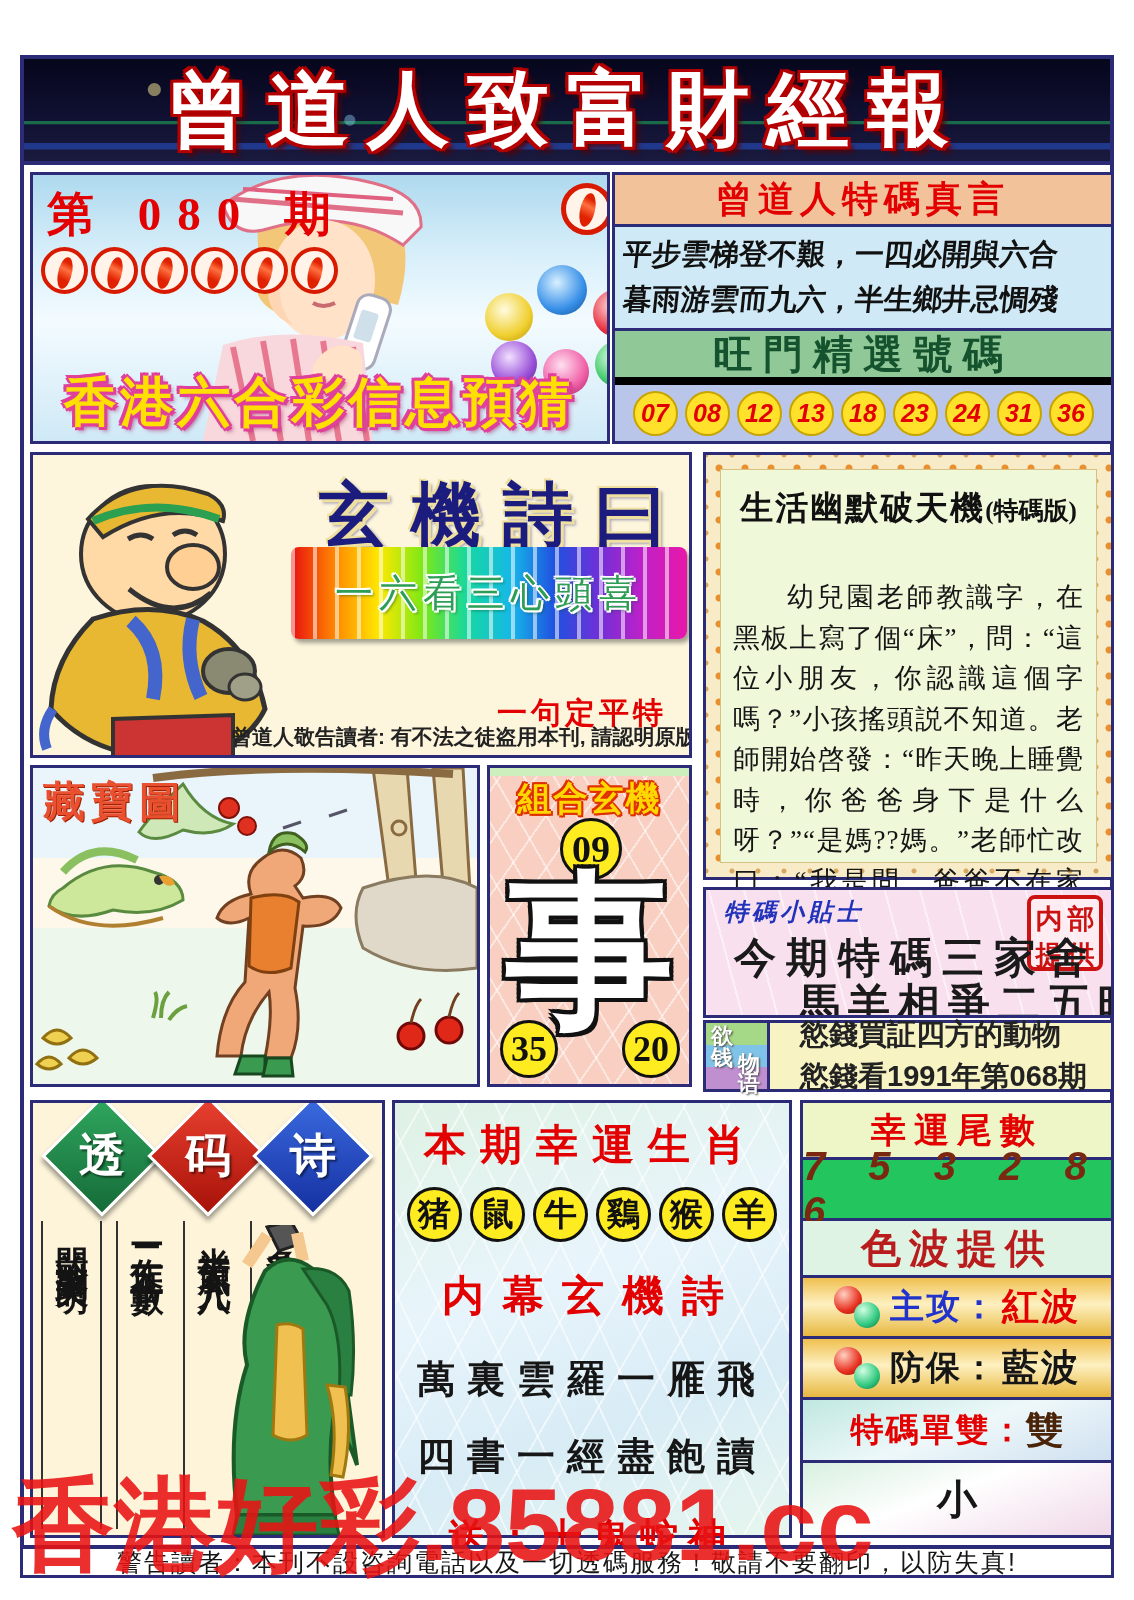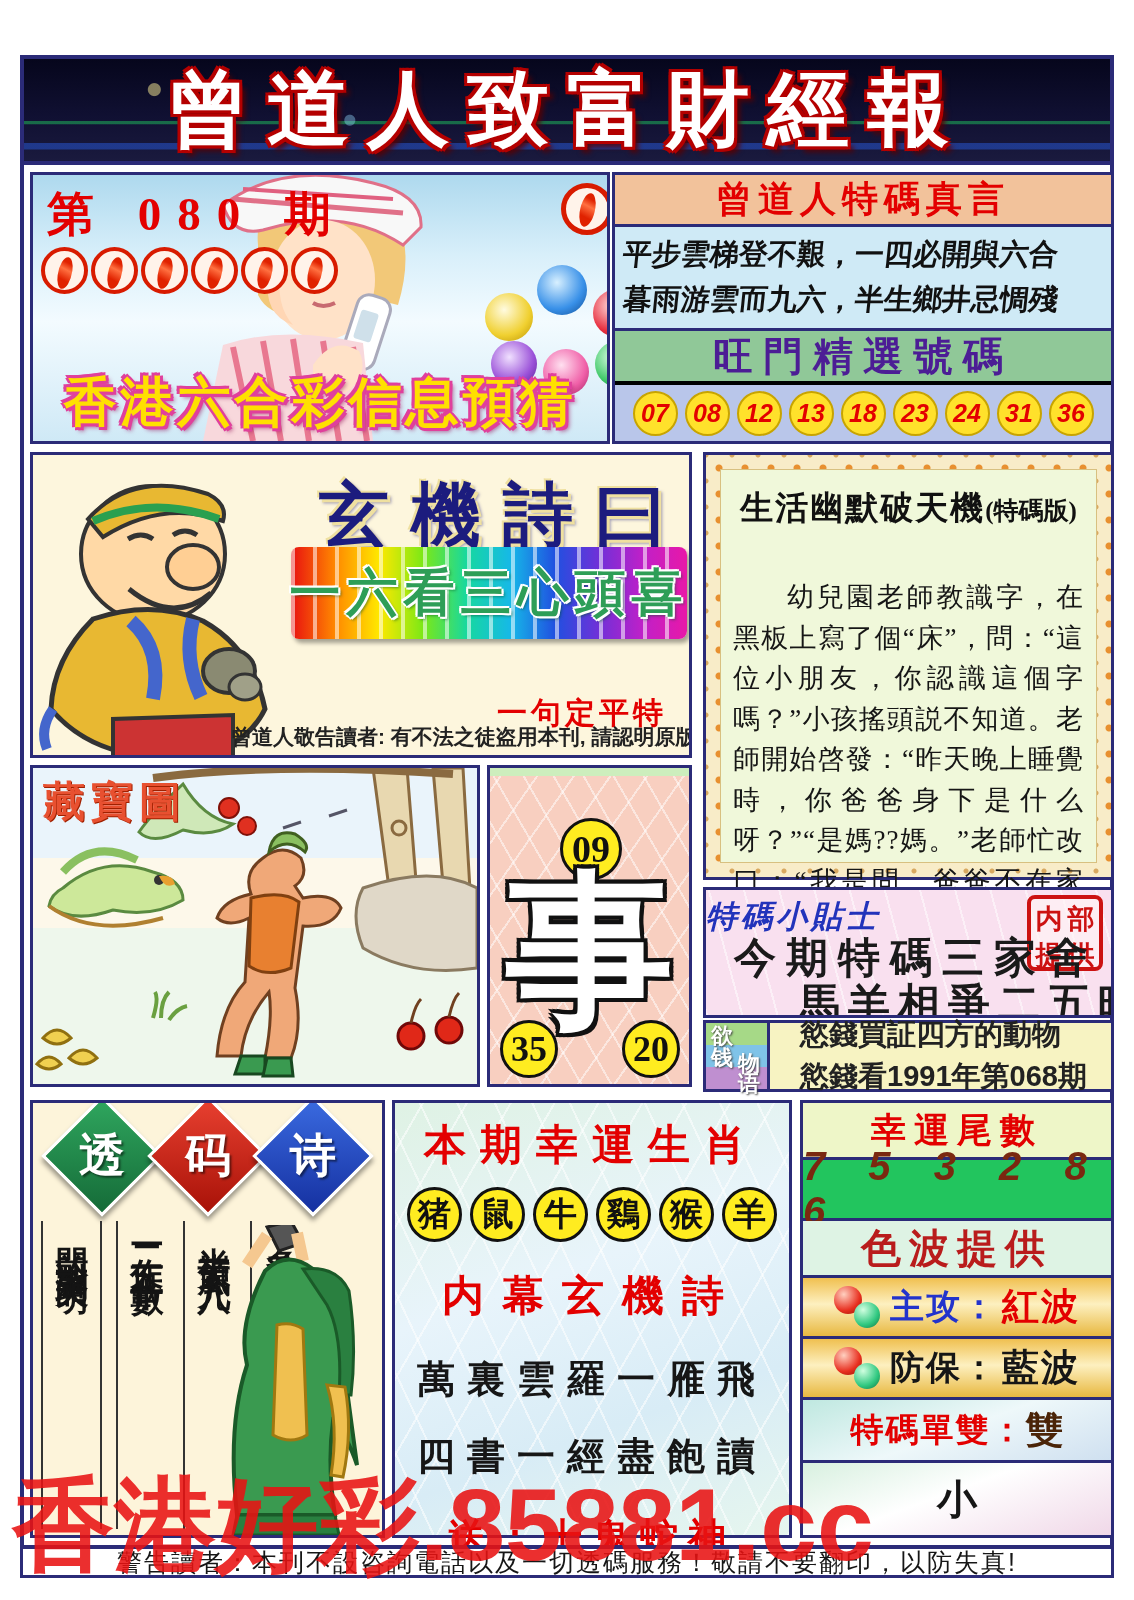--- a/index.html
+++ b/index.html
@@ -38,36 +38,36 @@
   .ball{position:absolute;border-radius:50%;}
   .photo-subtitle{position:absolute;left:0;right:0;bottom:2px;text-align:center;font-weight:bold;font-size:53px;letter-spacing:4px;color:#ffe000;white-space:nowrap;
     text-shadow:3px 0 #e0409c,-3px 0 #e0409c,0 3px #e0409c,0 -3px #e0409c,3px 3px #e0409c,-3px -3px #e0409c,4px 4px 4px rgba(150,20,90,.6);}
 
   
   .maxims{left:612px;top:172px;width:502px;height:272px;border:3px solid #2b2b78;display:flex;flex-direction:column;}
   .maxims-title{height:52px;background:#f2c29b;border-bottom:3px solid #2b2b78;display:flex;align-items:center;justify-content:center;
     color:#e30000;font-weight:bold;font-size:36px;letter-spacing:6px;}
   .maxims-body{height:104px;background:#cfeaf6;border-bottom:3px solid #2b2b78;display:flex;flex-direction:column;justify-content:space-evenly;padding:2px 8px;}
   .maxims-line{color:#111;font-weight:bold;font-size:29px;white-space:nowrap;transform:skewX(-6deg);}
-  .maxims-numtitle{height:54px;background:#90c898;border-bottom:4px solid #000000;display:flex;align-items:center;justify-content:center;
-    color:#4c1d95;font-weight:bold;font-size:40px;letter-spacing:10px;transform-origin:center;}
+  .maxims-numtitle{height:54px;background:#90c898;border-bottom:8px solid #000000;display:flex;align-items:center;justify-content:center;
+    color:#14532d;font-weight:bold;font-size:40px;letter-spacing:10px;transform-origin:center;}
   .maxims-numbers{flex:1;background:#b9c6ea;display:flex;align-items:center;justify-content:center;gap:7px;}
   .numball{width:45px;height:45px;border-radius:50%;background:#ffe12b;border:2px solid #c8a400;display:flex;align-items:center;justify-content:center;
     color:#e30000;font-weight:bold;font-size:25px;font-style:italic;}
 
   
   .mystic{left:30px;top:452px;width:662px;height:306px;border:3px solid #2b2b78;background:#fdf6dd;overflow:hidden;}
   .mystic-title{position:absolute;left:285px;top:14px;width:370px;text-align:center;font-weight:bold;font-size:70px;letter-spacing:22px;color:#1c1c7e;white-space:nowrap;
     text-shadow:3px 3px 0 #efe0a0,-2px -2px 0 #efe0a0,4px 4px 3px rgba(60,60,140,.5);}
   .rainbow{position:absolute;left:258px;top:92px;width:396px;height:92px;border-radius:8px;
     background:
       repeating-linear-gradient(90deg, rgba(255,255,255,.55) 0 4px, transparent 4px 22px),
       linear-gradient(90deg,#e81010,#ff8800,#ffe800,#7ce816,#16d8a0,#16b8e8,#2050e0,#7030d8,#c020c8,#e818a8);
     display:flex;align-items:center;justify-content:center;box-shadow:3px 4px 4px rgba(0,0,0,.35);}
-  .rainbow-text{font-weight:bold;font-size:51px;letter-spacing:6px;color:#2e9e57;white-space:nowrap;
+  .rainbow-text{font-weight:normal;font-size:38px;letter-spacing:6px;color:#2e9e57;white-space:nowrap;
     text-shadow:2px 0 #fff,-2px 0 #fff,0 2px #fff,0 -2px #fff,2px 2px #fff,-2px -2px #fff,3px 3px 3px rgba(0,80,40,.55);}
   .fixed-line{position:absolute;right:22px;top:238px;color:#e30000;font-weight:bold;font-size:30px;letter-spacing:4px;}
   .mystic-notice{position:absolute;left:198px;bottom:4px;color:#222;font-weight:bold;font-size:21px;white-space:nowrap;}
 
   
   .humor{left:703px;top:452px;width:411px;height:428px;border:3px solid #2b2b78;
     background:
       radial-gradient(circle, #e89030 0 3px, rgba(232,144,48,0) 4px) 0 0/26px 26px,
       radial-gradient(circle, #d8a860 0 2px, rgba(216,168,96,0) 3px) 13px 13px/26px 26px,
       #f8ecc8;}
@@ -92,21 +92,21 @@
   .combo-title{position:absolute;left:0;right:0;top:8px;text-align:center;font-weight:bold;font-size:34px;letter-spacing:2px;color:#ffd700;white-space:nowrap;
     text-shadow:2px 0 #e03000,-2px 0 #e03000,0 2px #e03000,0 -2px #e03000,2px 2px #e03000,-2px -2px #e03000;}
   .combo-ball{position:absolute;border-radius:50%;background:#ffec20;border:3px solid #111;display:flex;align-items:center;justify-content:center;
     font-family:"Liberation Serif", serif;font-weight:bold;color:#111;}
   .combo-big{position:absolute;left:0;right:0;top:96px;text-align:center;font-family:"Liberation Serif", serif;font-weight:bold;font-size:168px;line-height:1.05;color:#ffffff;
     text-shadow:4px 0 #111,-4px 0 #111,0 4px #111,0 -4px #111,4px 4px #111,-4px -4px #111,4px -4px #111,-4px 4px #111;}
 
   
   .tips{left:703px;top:887px;width:411px;height:131px;border:3px solid #2b2b78;
     background:repeating-linear-gradient(75deg, rgba(255,255,255,.5) 0 2px, transparent 2px 34px),#f9e0ef;overflow:hidden;}
-  .tips-title{position:absolute;left:0;top:6px;color:#2233bb;font-weight:bold;font-style:italic;font-size:31px;letter-spacing:4px;}
+  .tips-title{position:absolute;left:18px;top:6px;color:#2233bb;font-weight:bold;font-style:italic;font-size:24px;letter-spacing:4px;}
   .stamp{position:absolute;right:8px;top:5px;width:76px;height:76px;border:4px solid #cc1111;border-radius:8px;background:rgba(255,245,245,.6);
     display:grid;grid-template-columns:1fr 1fr;align-items:center;justify-items:center;padding:2px;}
   .stamp span{color:#cc1111;font-weight:bold;font-size:27px;font-family:"Liberation Serif", serif;}
   .tips-line1{position:absolute;left:28px;top:40px;font-family:"Liberation Serif", serif;font-weight:bold;font-size:42px;letter-spacing:10px;color:#1a1a1a;white-space:nowrap;}
   .tips-line2{position:absolute;left:92px;top:86px;font-family:"Liberation Serif", serif;font-weight:bold;font-size:42px;letter-spacing:8px;color:#1a1a1a;white-space:nowrap;}
 
   
   .money{left:703px;top:1020px;width:411px;height:72px;border:3px solid #2b2b78;background:#f7f3c2;display:flex;}
   .money-labels{position:relative;width:64px;height:100%;border-right:3px solid #2b2b78;flex:none;
     background:linear-gradient(180deg,#a6d987 0 33%, #7fc3e8 33% 66%, #bf8fd0 66% 100%);}
@@ -305,20 +305,21 @@
       <path d="M234 290 L258 290 L260 308 L230 308 Z" fill="#3a9a50" stroke="#184820" stroke-width="3"></path>
       <circle cx="378" cy="268" r="13" fill="#e02818" stroke="#700808" stroke-width="3"></circle>
       <circle cx="416" cy="262" r="13" fill="#e02818" stroke="#700808" stroke-width="3"></circle>
       <path d="M378 255 q4 -18 10 -24 M416 249 q4 -18 10 -24" stroke="#704020" stroke-width="3" fill="none"></path>
       <path d="M10 270 q14 -16 28 0 q-14 12 -28 0 Z M36 290 q14 -16 28 0 q-14 12 -28 0 Z M4 296 q12 -14 24 0 q-12 10 -24 0 Z" fill="#f0d050" stroke="#907010" stroke-width="3"></path>
       <path d="M120 250 q6 -20 2 -26 M128 250 q0 -18 8 -26 M136 252 q8 -12 18 -14" stroke="#6aa040" stroke-width="4" fill="none"></path>
     </svg>
   </div>
 
   <div class="combo panel">
+    <div class="combo-title">組合玄機</div>
     <div class="combo-ball" style="left:70px;top:50px;width:62px;height:62px;font-size:38px;">09</div>
     <div class="combo-big">事</div>
     <div class="combo-ball" style="left:10px;top:252px;width:58px;height:58px;font-size:36px;">35</div>
     <div class="combo-ball" style="left:132px;top:252px;width:58px;height:58px;font-size:36px;">20</div>
   </div>
 
   <div class="tips panel">
     <div class="tips-title">特碼小貼士</div>
     <div class="stamp">
       <span>内</span>

